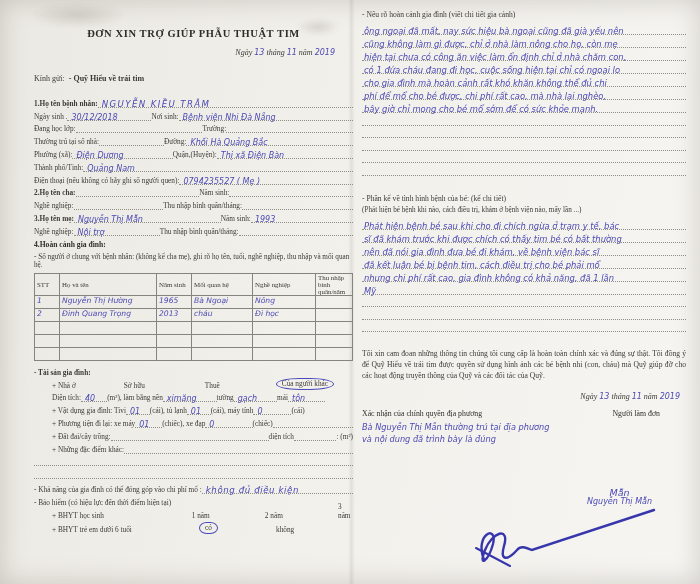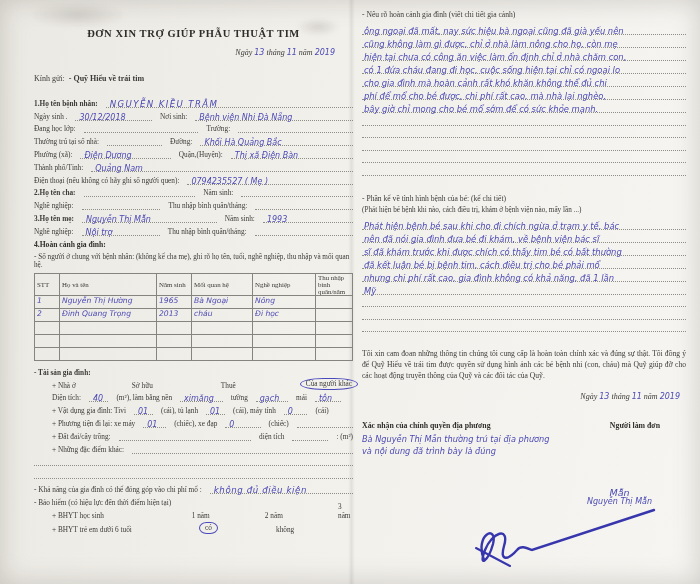--- a/index.html
+++ b/index.html
@@ -11,21 +11,21 @@
         background:linear-gradient(90deg,rgba(0,0,0,0),rgba(0,0,0,.07),rgba(0,0,0,0));}
   .smudge{position:absolute;border-radius:50%;filter:blur(2px);
         background:radial-gradient(rgba(110,108,100,.22),rgba(110,108,100,0) 70%);}
   .pg{position:absolute;top:0;height:584px;box-sizing:border-box;}
   .pg-l{left:8px;width:352px;padding:6px 7px 0 26px;}
   .pg-r{left:352px;width:348px;padding:10px 14px 0 10px;}
   .ttl{margin-top:22px;text-align:center;font-weight:bold;font-size:10.5px;letter-spacing:.6px;color:#2e2d2a;}
   .dateline{margin-top:9px;padding-right:18px;text-align:right;font-style:italic;font-size:8px;height:13px;}
   .kg{margin-top:13px;font-size:8px;height:13px;}
   .kg b{margin-left:4px;}
-  .fl{display:flex;align-items:flex-end;height:12.8px;font-size:7.3px;white-space:nowrap;gap:8px;}
+  .fl{display:flex;align-items:flex-end;height:12.8px;font-size:7.3px;white-space:nowrap;}
   .fl .s{flex:0 0 auto;}
   .fill{flex:1 1 auto;border-bottom:1px dotted #8f8d88;display:flex;align-items:flex-end;padding-left:4px;min-width:6px;}
   .fill .hw{margin-bottom:-2px;}
   .hw{font-family:"DejaVu Sans",sans-serif;font-style:italic;color:#4a49b4;font-size:8px;line-height:9px;white-space:nowrap;}
   .hw.big{font-size:8.6px;letter-spacing:.6px;}
   .hw.caps{letter-spacing:1.4px;}
   .sec{margin-top:4px;font-size:7.6px;font-weight:bold;height:12px;color:#2e2d2a;}
   .note{font-size:7.2px;line-height:8.6px;white-space:normal;margin-top:1px;}
   table.fam{width:100%;border-collapse:collapse;margin-top:3px;font-size:6.9px;}
   table.fam th,table.fam td{border:1px solid #86847f;padding:0 2px;font-weight:normal;text-align:left;vertical-align:top;}
@@ -36,21 +36,21 @@
   .ins-row{display:flex;align-items:flex-end;height:12.5px;font-size:7.3px;}
   .ins-row .c0{width:168px;}
   .ins-row .c1{width:88px;}
   .ins-row .c2{width:88px;}
   .dotline{border-bottom:1px dotted #8f8d88;height:11.5px;}
   .hwline{border-bottom:1px dotted #8f8d88;height:12px;position:relative;}
   .hwline .hw{position:absolute;left:2px;bottom:-2px;font-size:8.4px;}
   .rhead{font-size:7.6px;height:12px;}
   .rsub{font-size:7.2px;height:11px;}
   .commit{margin-top:16px;font-size:7.6px;line-height:11.2px;text-align:justify;white-space:normal;}
-  .sigrow{display:flex;justify-content:space-between;margin-top:16px;font-size:7.8px;font-weight:bold;color:#2e2d2a;}
+  .sigrow{display:flex;justify-content:space-between;margin-top:4px;font-size:7.8px;font-weight:normal;color:#2e2d2a;}
   .sigrow .rcol{margin-right:26px;}
   .authnote{margin-top:3px;}
   .authnote .hw{display:block;font-size:8.2px;line-height:12px;}
   .applicant{position:absolute;right:48px;top:488px;text-align:center;}
   .applicant .hw{display:block;}
   .signame{font-size:9.5px;}
   .flourish{position:absolute;left:86px;top:498px;}.mt3{margin-top:3px}
 </style>
 </head>
 <body>
@@ -333,24 +333,24 @@
     <div class="dotline"></div>
     <div class="dotline"></div>
     <div class="dotline"></div>
 
     <div class="rhead" style="margin-top:18px">- Phần kể về tình hình bệnh của bé: (kể chi tiết)</div>
     <div class="rsub">(Phát hiện bé bệnh khi nào, cách điều trị, khám ở bệnh viện nào, mấy lần ...)</div>
     <div class="hwline">
         <span class="hw">Phát hiện bệnh bé sau khi cho đi chích ngừa ở trạm y tế, bác</span>
       </div>
     <div class="hwline">
+        <span class="hw">sĩ đã khám trước khi được chích có thấy tim bé có bất thường</span>
+      </div>
+    <div class="hwline">
         <span class="hw">nên đã nói gia đình đưa bé đi khám, về bệnh viện bác sĩ</span>
-      </div>
-    <div class="hwline">
-        <span class="hw">sĩ đã khám trước khi được chích có thấy tim bé có bất thường</span>
       </div>
     <div class="hwline">
         <span class="hw">đã kết luận bé bị bệnh tim, cách điều trị cho bé phải mổ</span>
       </div>
     <div class="hwline">
         <span class="hw">nhưng chi phí rất cao, gia đình không có khả năng, đã 1 lần</span>
       </div>
     <div class="hwline">
         <span class="hw">Mỹ</span>
       </div>

